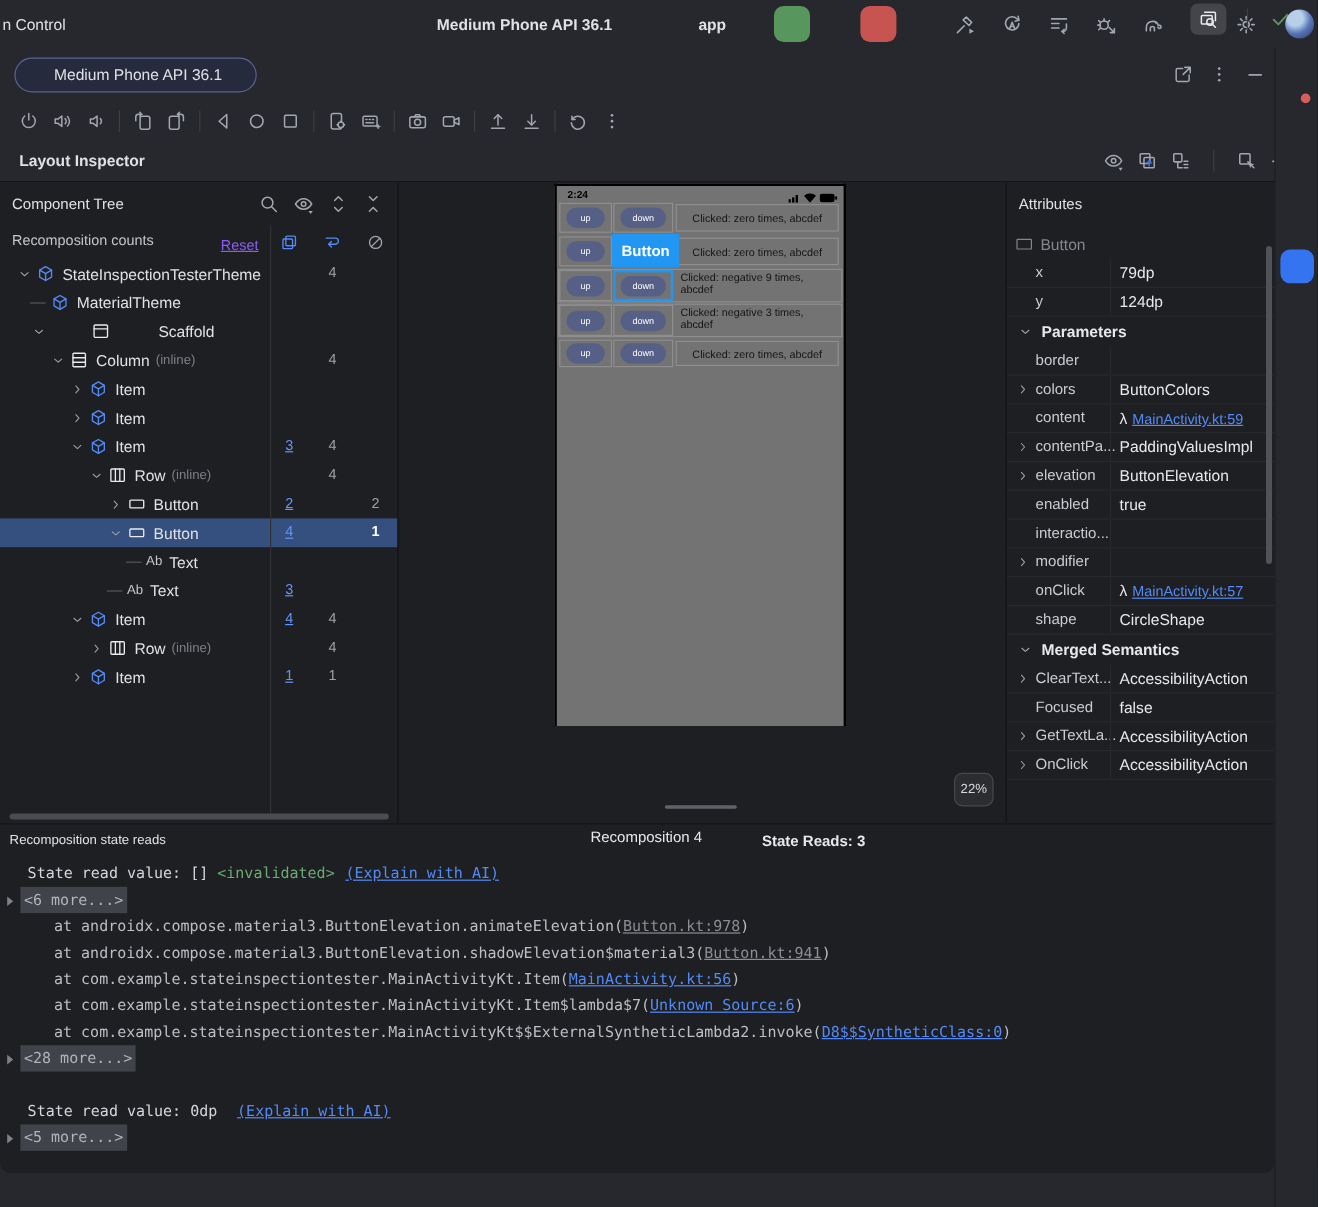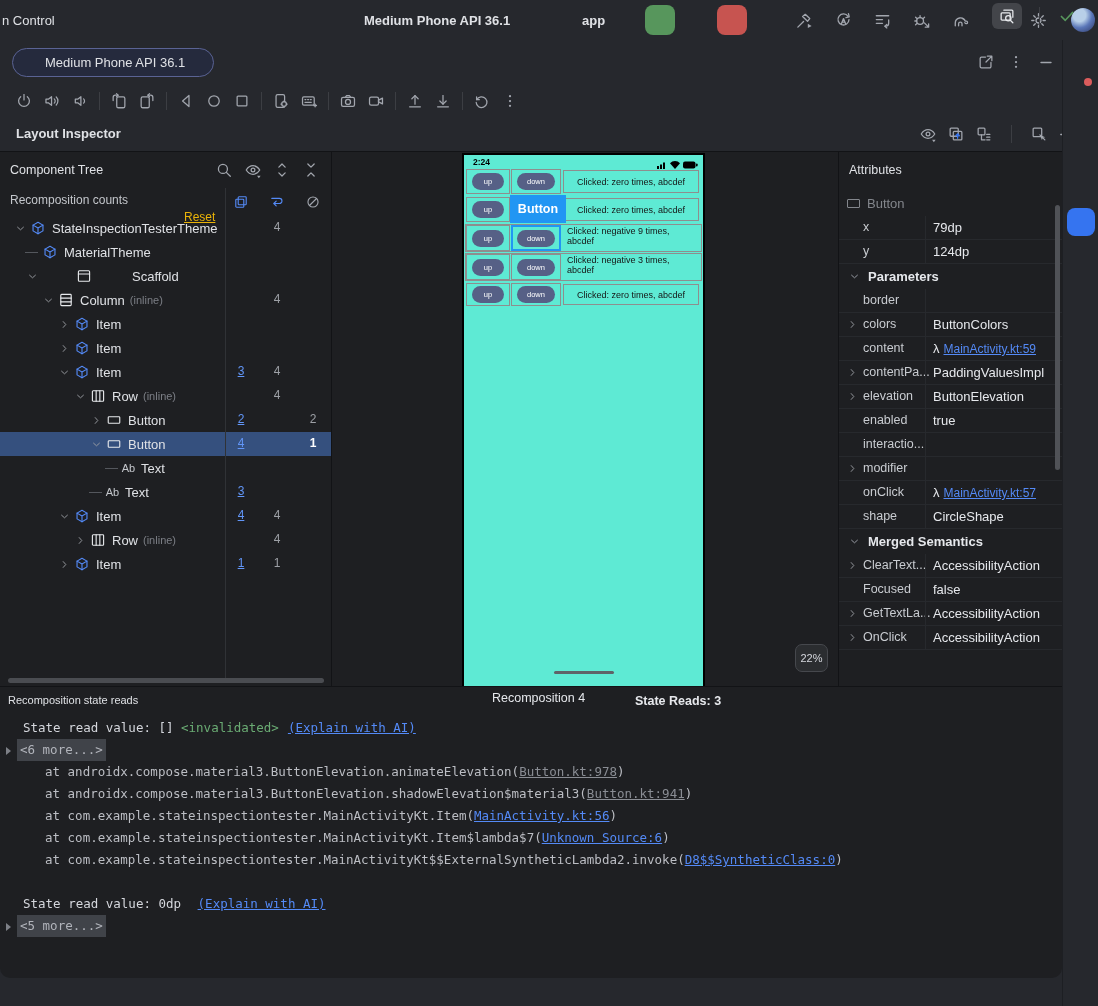--- a/index.html
+++ b/index.html
@@ -39,38 +39,38 @@
   .li-head{position:absolute;left:0;top:117px;width:1062px;height:35px;background:#26282d;border-bottom:1px solid #121316}
   .li-title{position:absolute;left:16px;top:9px;font-weight:700;font-size:13px}
   .li-icons{position:absolute;left:918px;top:7px;display:flex;align-items:center;gap:8px}
   
   .main{position:absolute;left:0;top:152px;width:1062px;height:534px;background:#1e1f22}
   .tree-panel{position:absolute;left:0;top:0;width:332px;height:534px;border-right:1px solid #121316;overflow:hidden}
   .panel-head{position:relative;height:36px;display:flex;align-items:center;padding:0 10px;font-size:12.5px;color:#dfe1e5}
   .ph-icons{position:absolute;right:10px;top:8px;display:flex;gap:9px}
   .counts-row{position:relative;height:26px;font-size:12px;color:#c3c6cb}
   .counts-row .lbl{position:absolute;left:10px;top:5px}
-  .reset{position:absolute;left:184px;top:22px;color:#eab308;text-decoration:underline;font-size:12px}
+  .reset{position:absolute;left:184px;top:9px;color:#8b5cf6;text-decoration:underline;font-size:12px}
   .cc{position:absolute;top:4px;width:24px;display:flex;justify-content:center}
   .tree{position:absolute;left:0;top:64px;width:332px}
   .tree-row{position:relative;height:24px;display:flex;align-items:center;font-size:13px;color:#dfe1e5}
   .tree-row.sel{background:#35507e}
   .tree-row .suffix{color:#7c7f86;font-size:11px;margin-left:5px}
   .tree-row .lbl{margin-left:4px;white-space:nowrap}
   .exp{width:16px;height:16px;display:inline-flex;align-items:center;justify-content:center;color:#9da0a6}
   .dash{width:13px;height:1px;background:#54575d;margin-right:2px}
   .cnum{position:absolute;top:4px;width:24px;text-align:center;font-size:12px}
   .cnum.link{color:#6296f8;text-decoration:underline}
   .cnum.dim{color:#9da0a6}
   .cnum.hot{color:#fff;font-weight:700}
   .col-div{position:absolute;left:225px;top:36px;width:1px;height:492px;background:#303236}
   .hscroll{position:absolute;left:8px;top:526px;width:316px;height:5px;border-radius:3px;background:#4a4c51}
   
   .device-pane{position:absolute;left:333px;top:0;width:505px;height:534px;background:#1e1f22;overflow:hidden}
-  .phone{position:absolute;left:129px;top:1px;width:243px;height:533px;background:#5eead4;border:2px solid #000;border-bottom:none}
+  .phone{position:absolute;left:129px;top:1px;width:243px;height:452px;background:#737373;border:2px solid #000;border-bottom:none}
   .sb{position:absolute;left:0;top:0;width:100%;height:13px;color:#000}
   .sb .time{position:absolute;left:9px;top:2px;font-size:8.5px;font-weight:700}
   .sb .sbi{position:absolute;right:5px;top:2px;display:flex;gap:3px;align-items:flex-end}
   .prow{position:absolute;left:0;width:239px}
   .pbox{position:absolute;border:1px solid #8e8e8e;display:flex;align-items:center;justify-content:center}
   .pill{background:#566086;color:#fff;border-radius:9px;font-size:7.5px;display:flex;align-items:center;justify-content:center;height:17px}
   .ptext{font-size:9px;color:#151515;line-height:10px;padding:1px 3px;overflow:hidden;white-space:nowrap}
   .ptext.wrap{white-space:normal}
   .ttip{position:absolute;left:46px;top:40px;width:56px;height:28px;background:#2196f3;color:#fff;
         font-weight:700;font-size:12.5px;display:flex;align-items:center;justify-content:center;z-index:3}
@@ -897,20 +897,21 @@
       <span class="ic con-min"></span>
     </div>
     <div class="con-body" id="console-lines">
         <div class="cl read-line"><span>State read value: [] </span><span class="inv">&lt;invalidated&gt;</span><a class="clink">(Explain with AI)</a></div>
         <div class="cl"><span class="tri"></span><span class="fold">&lt;6 more...&gt;</span></div>
         <div class="cl frame-line"><span>at androidx.compose.material3.ButtonElevation.animateElevation(</span><a class="loc plain">Button.kt:978</a><span>)</span></div>
         <div class="cl frame-line"><span>at androidx.compose.material3.ButtonElevation.shadowElevation$material3(</span><a class="loc plain">Button.kt:941</a><span>)</span></div>
         <div class="cl frame-line"><span>at com.example.stateinspectiontester.MainActivityKt.Item(</span><a class="loc link">MainActivity.kt:56</a><span>)</span></div>
         <div class="cl frame-line"><span>at com.example.stateinspectiontester.MainActivityKt.Item$lambda$7(</span><a class="loc link">Unknown Source:6</a><span>)</span></div>
         <div class="cl frame-line"><span>at com.example.stateinspectiontester.MainActivityKt$$ExternalSyntheticLambda2.invoke(</span><a class="loc link">D8$$SyntheticClass:0</a><span>)</span></div>
+        <div class="cl"><span class="tri"></span><span class="fold">&lt;28 more...&gt;</span></div>
         <div class="cl"></div>
         <div class="cl read-line"><span>State read value: 0dp </span><a class="clink">(Explain with AI)</a></div>
         <div class="cl"><span class="tri"></span><span class="fold">&lt;5 more...&gt;</span></div>
       </div>
   </div>
 
   <div class="bstrip">
     <span class="ic"></span>
   </div>
 

